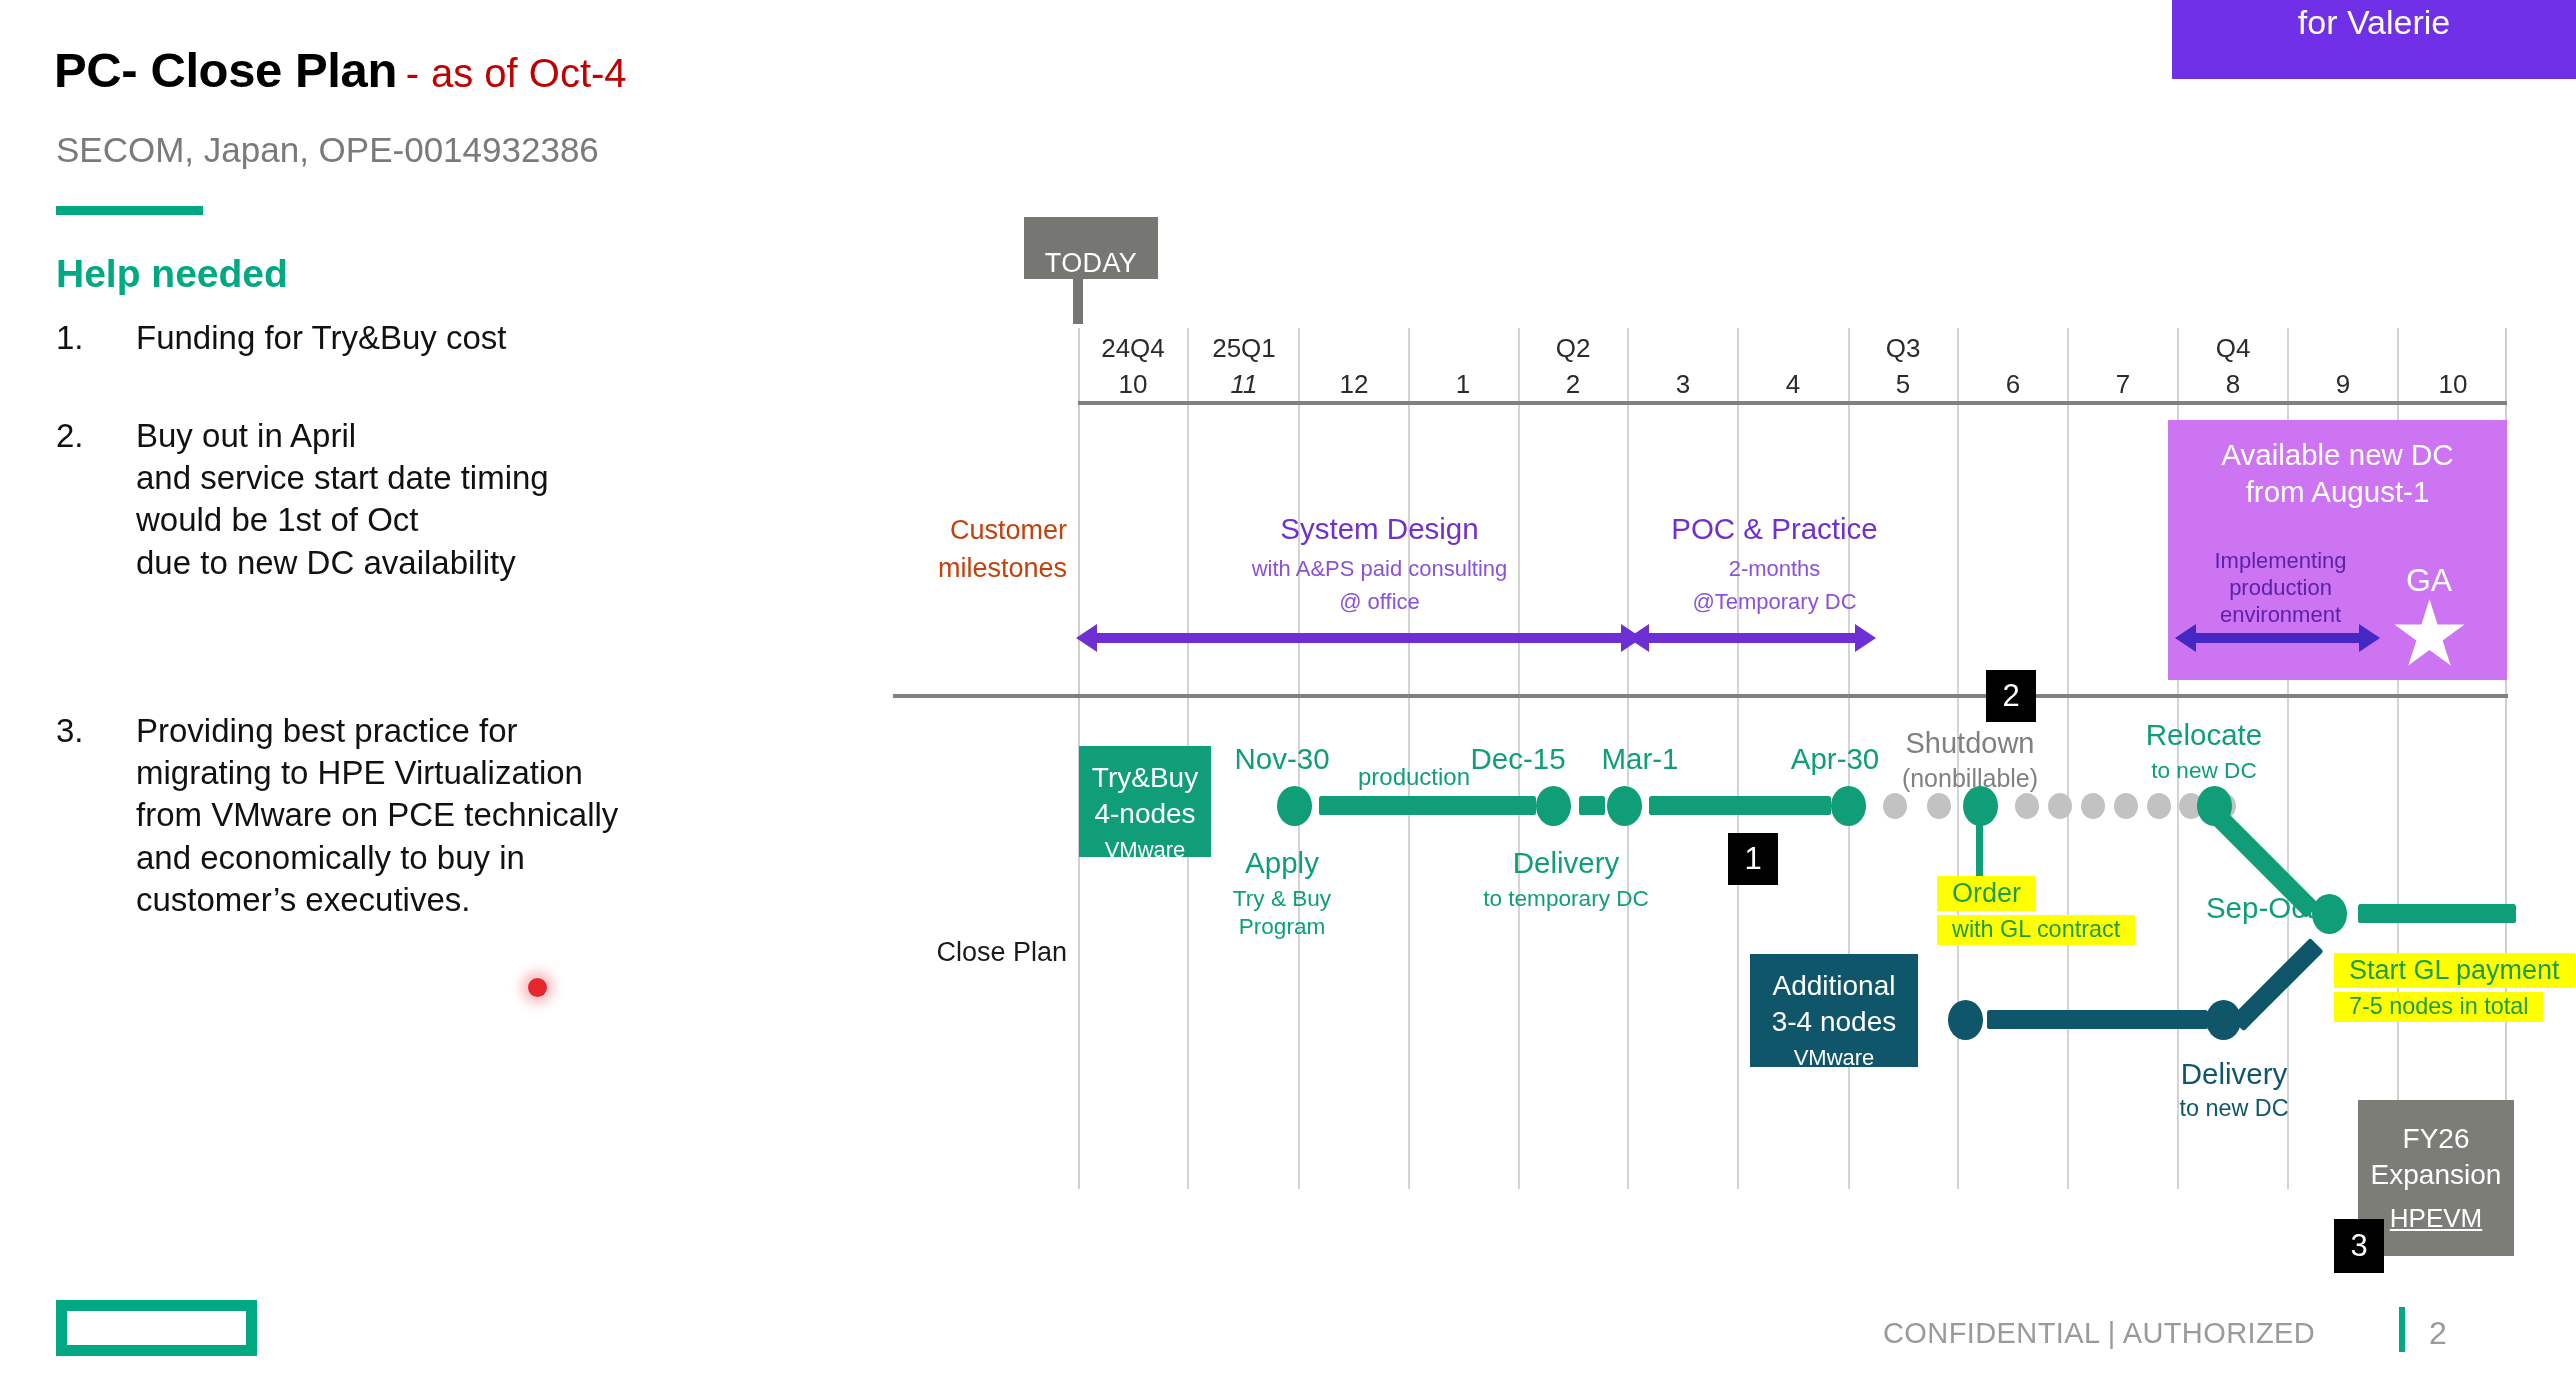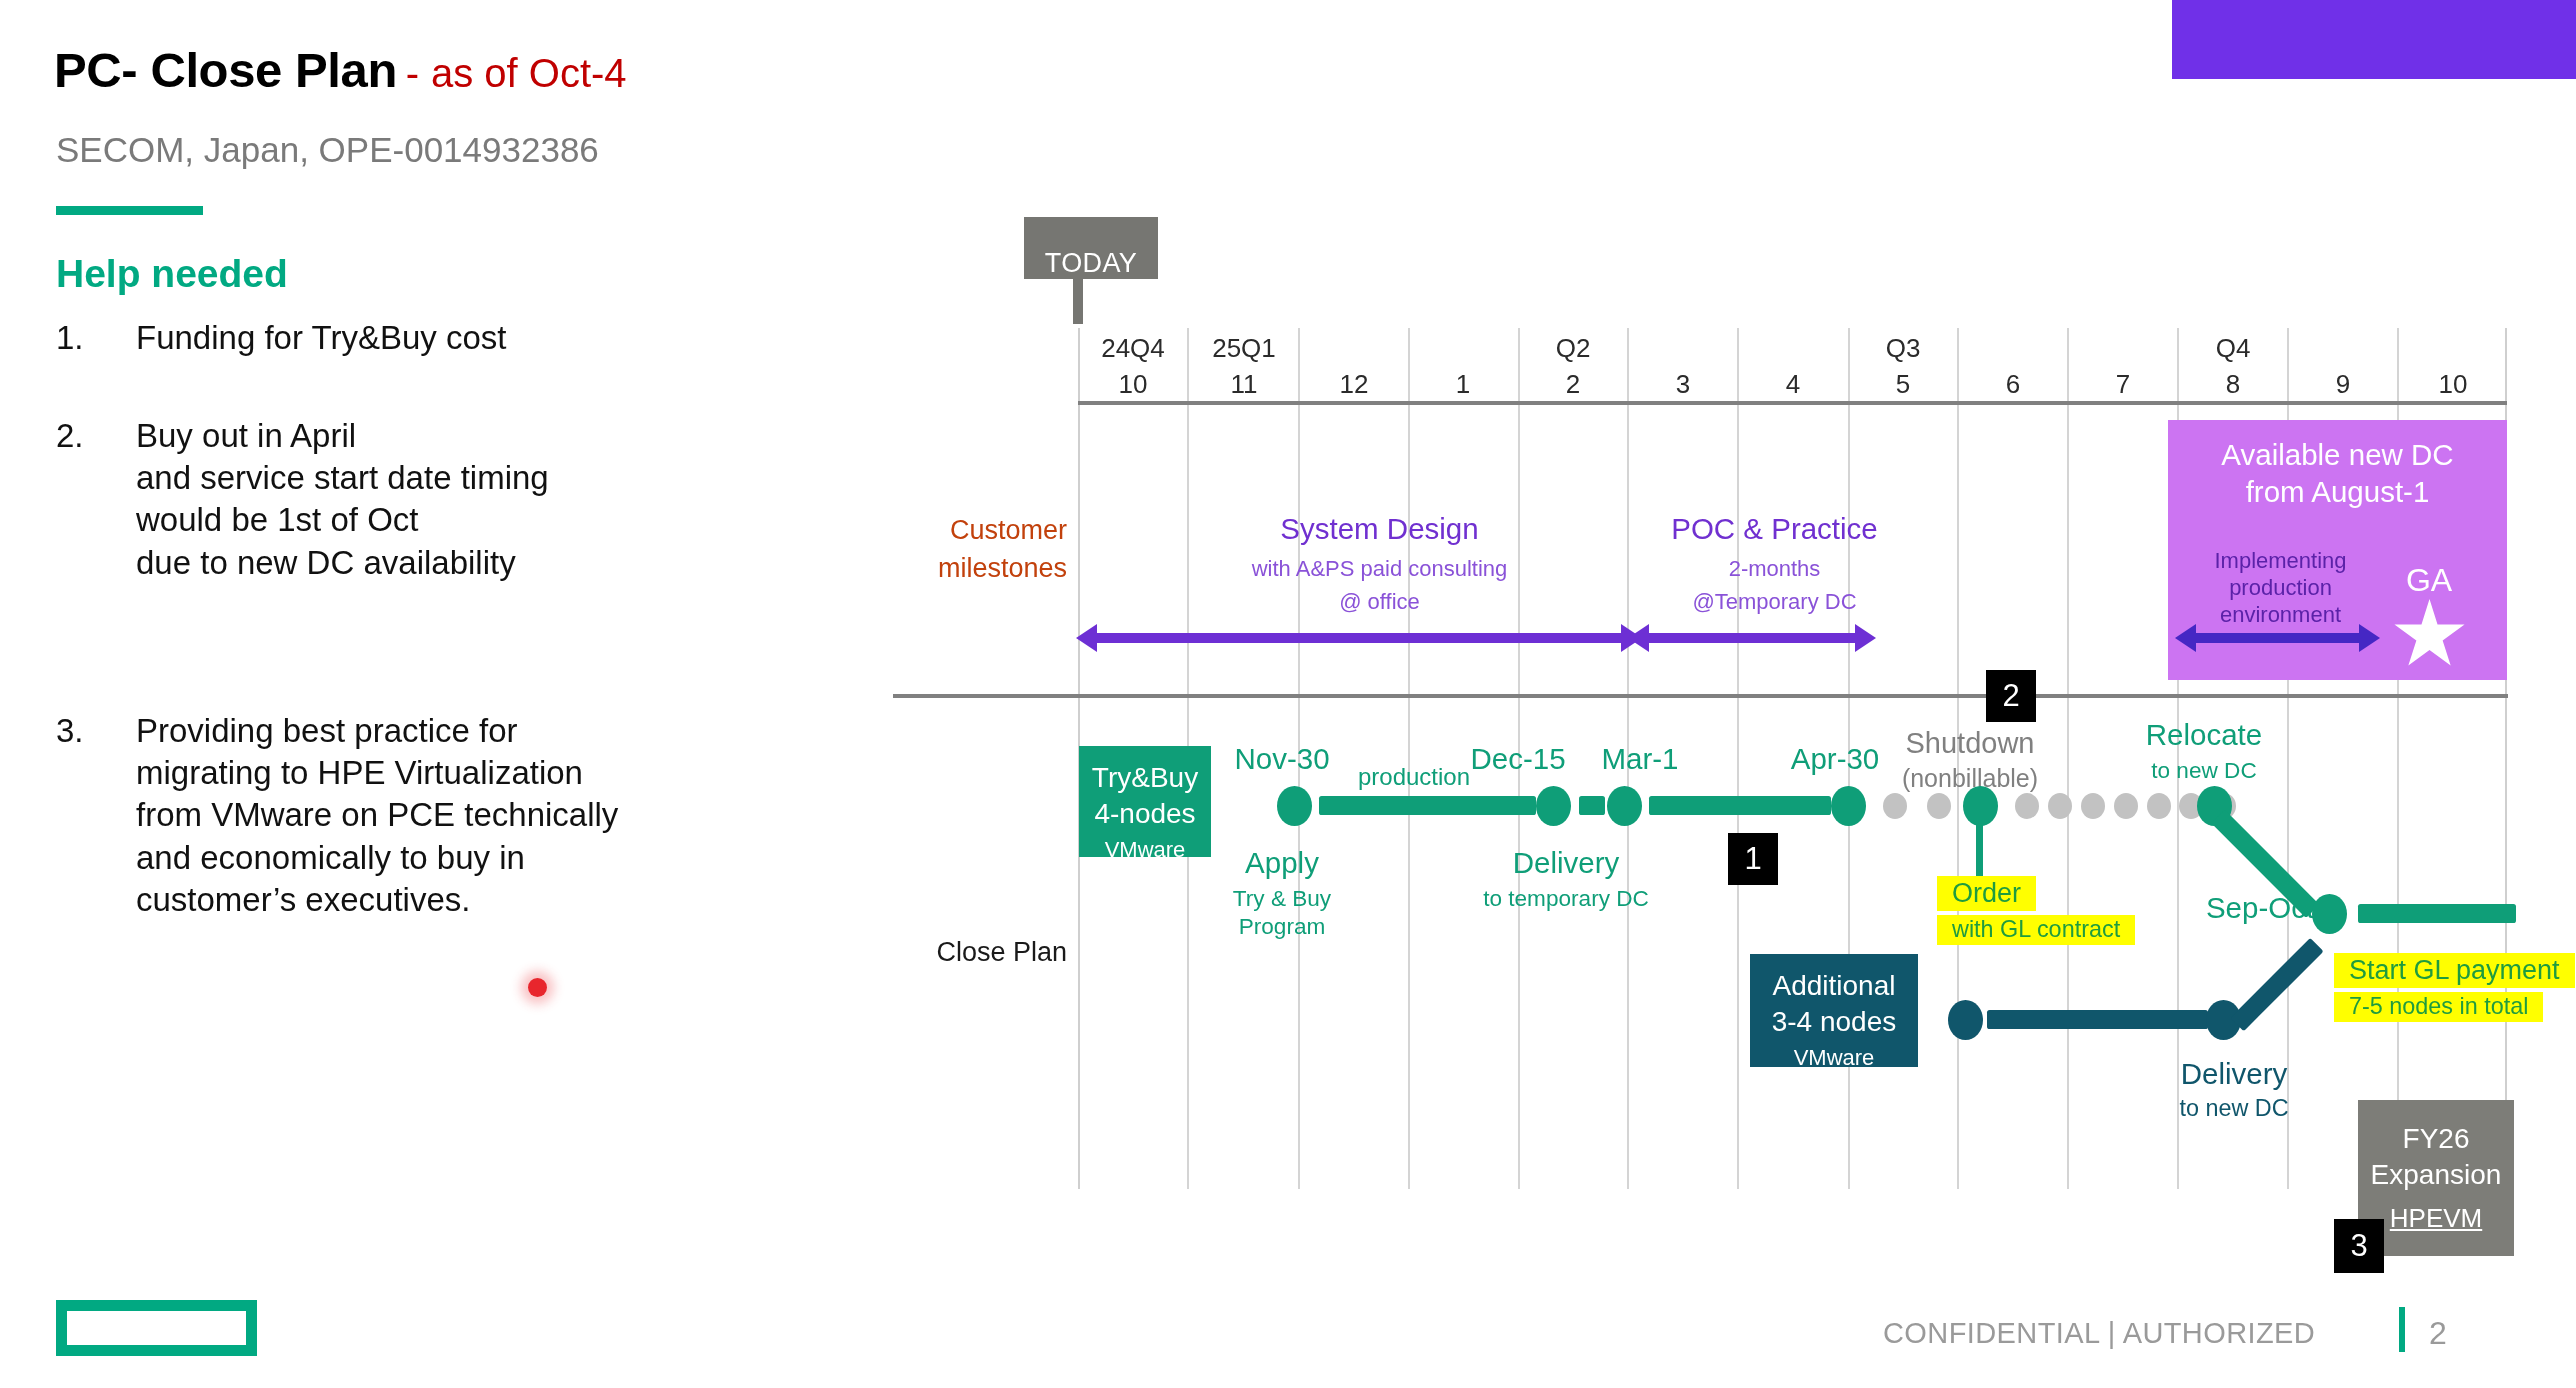--- a/index.html
+++ b/index.html
@@ -106,20 +106,21 @@
   #hpe-logo{left:56px;top:1300px;width:201px;height:56px;border:11.3px solid #01a982;box-sizing:border-box;}
   #footer-conf{left:1883px;top:1317px;font-size:29px;color:#9a9a9a;letter-spacing:0.4px;}
   #footer-div{left:2399px;top:1307px;width:6px;height:45px;background:#01a982;}
   #footer-page{left:2429px;top:1315px;font-size:32px;color:#9a9a9a;}
 </style>
 </head>
 <body>
 
 <div class="abs" id="valerie-banner">
   <div>as of October-4</div>
+  <div>for Valerie</div>
 </div>
 
 <div class="abs" id="title-row">
   <span id="title-main">PC- Close Plan</span><span id="title-dash">-</span><span id="title-sub-red">as of Oct-4</span>
 </div>
 <div class="abs" id="subtitle">SECOM, Japan, OPE-0014932386</div>
 <div class="abs" id="accent-bar"></div>
 <div class="abs" id="help-needed">Help needed</div>
 
 <div class="bullet" style="top:317px;width:868px;">
@@ -167,21 +168,21 @@
 <div id="header-rule"></div>
 <div id="mid-rule"></div>
 
 <div class="qlabel" style="left:1079px;top:333px;">24Q4</div>
 <div class="qlabel" style="left:1190px;top:333px;">25Q1</div>
 <div class="qlabel" style="left:1519px;top:333px;">Q2</div>
 <div class="qlabel" style="left:1849px;top:333px;">Q3</div>
 <div class="qlabel" style="left:2179px;top:333px;">Q4</div>
 
 <div class="mlabel" style="left:1079px;top:369px;">10</div>
-<div class="mlabel" style="left:1190px;top:369px;">11</div>
+<div class="mlabel" style="left:1190px;top:369px;font-style:italic;">11</div>
 <div class="mlabel" style="left:1300px;top:369px;">12</div>
 <div class="mlabel" style="left:1409px;top:369px;">1</div>
 <div class="mlabel" style="left:1519px;top:369px;">2</div>
 <div class="mlabel" style="left:1629px;top:369px;">3</div>
 <div class="mlabel" style="left:1739px;top:369px;">4</div>
 <div class="mlabel" style="left:1849px;top:369px;">5</div>
 <div class="mlabel" style="left:1959px;top:369px;">6</div>
 <div class="mlabel" style="left:2069px;top:369px;">7</div>
 <div class="mlabel" style="left:2179px;top:369px;">8</div>
 <div class="mlabel" style="left:2289px;top:369px;">9</div>

